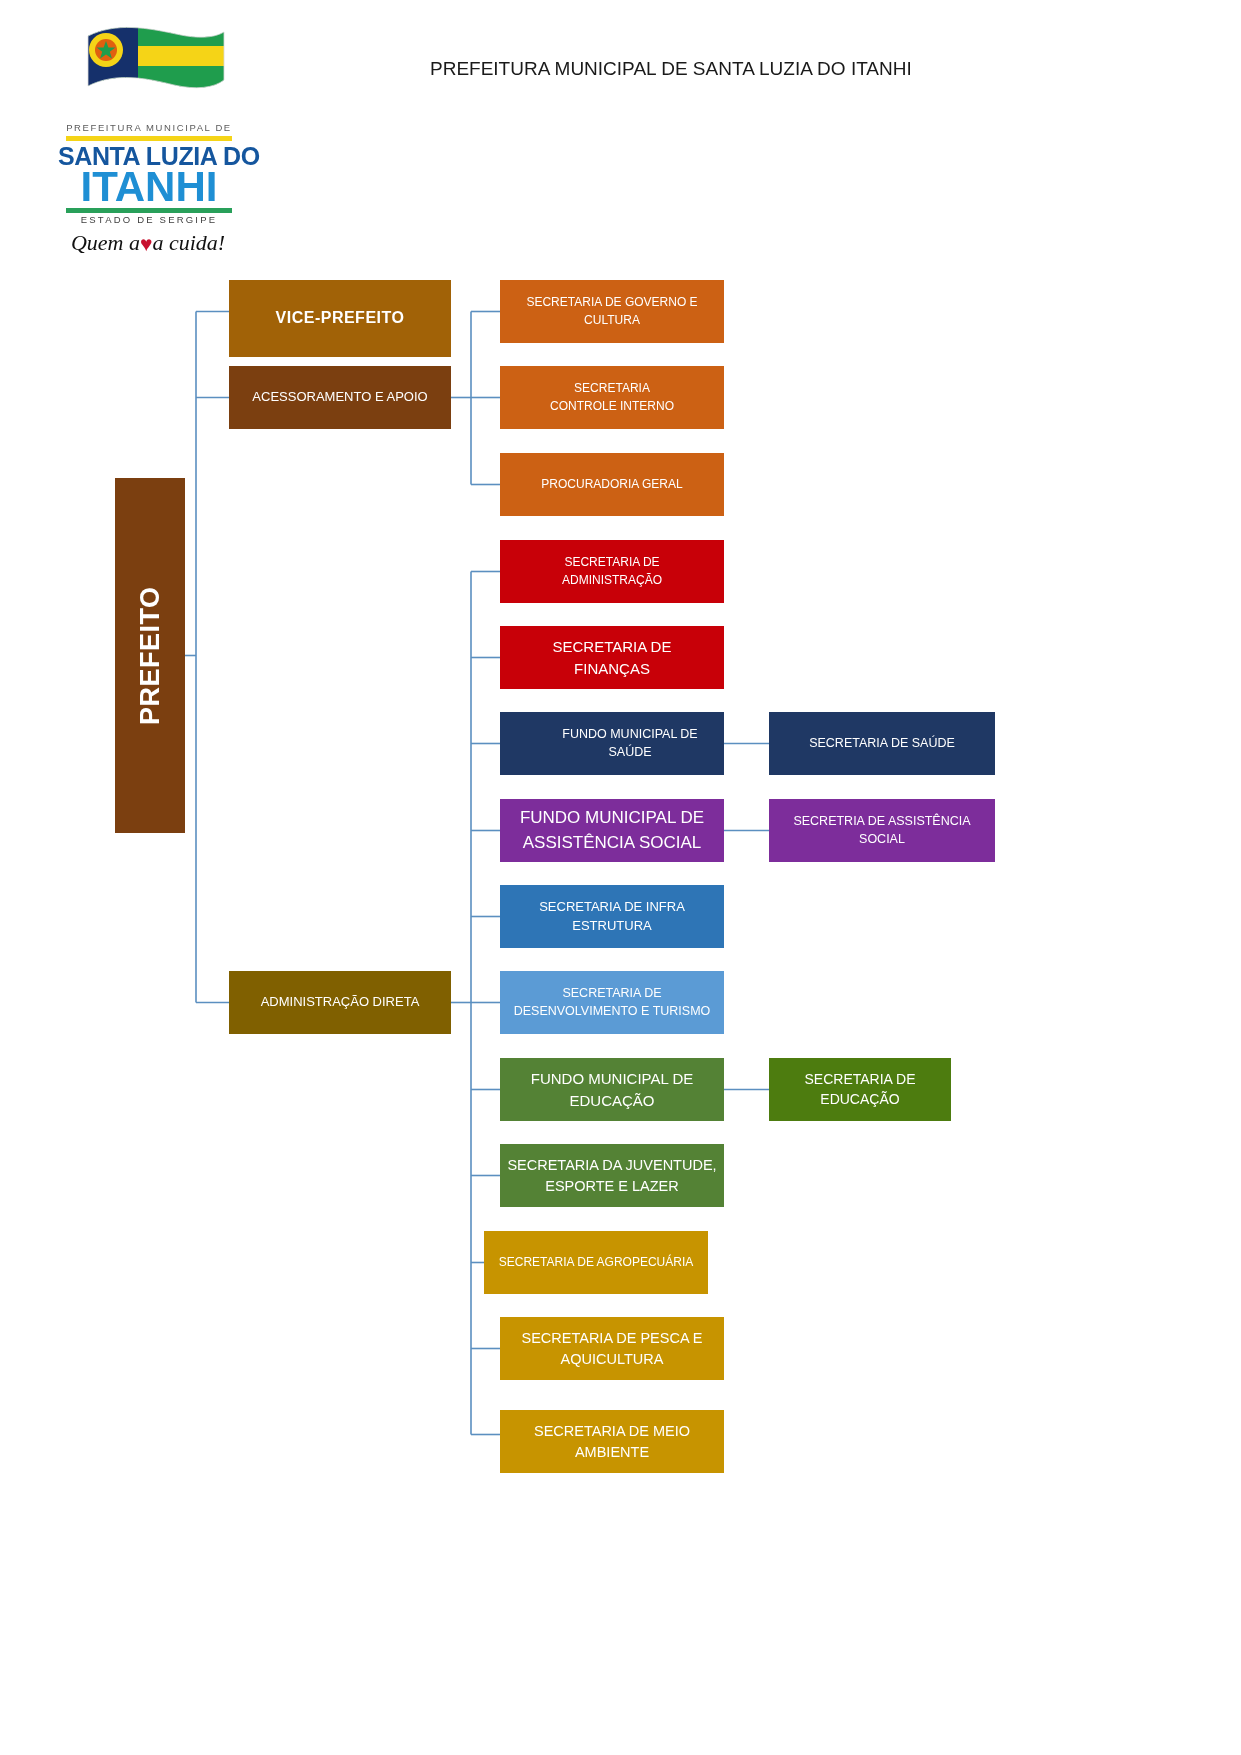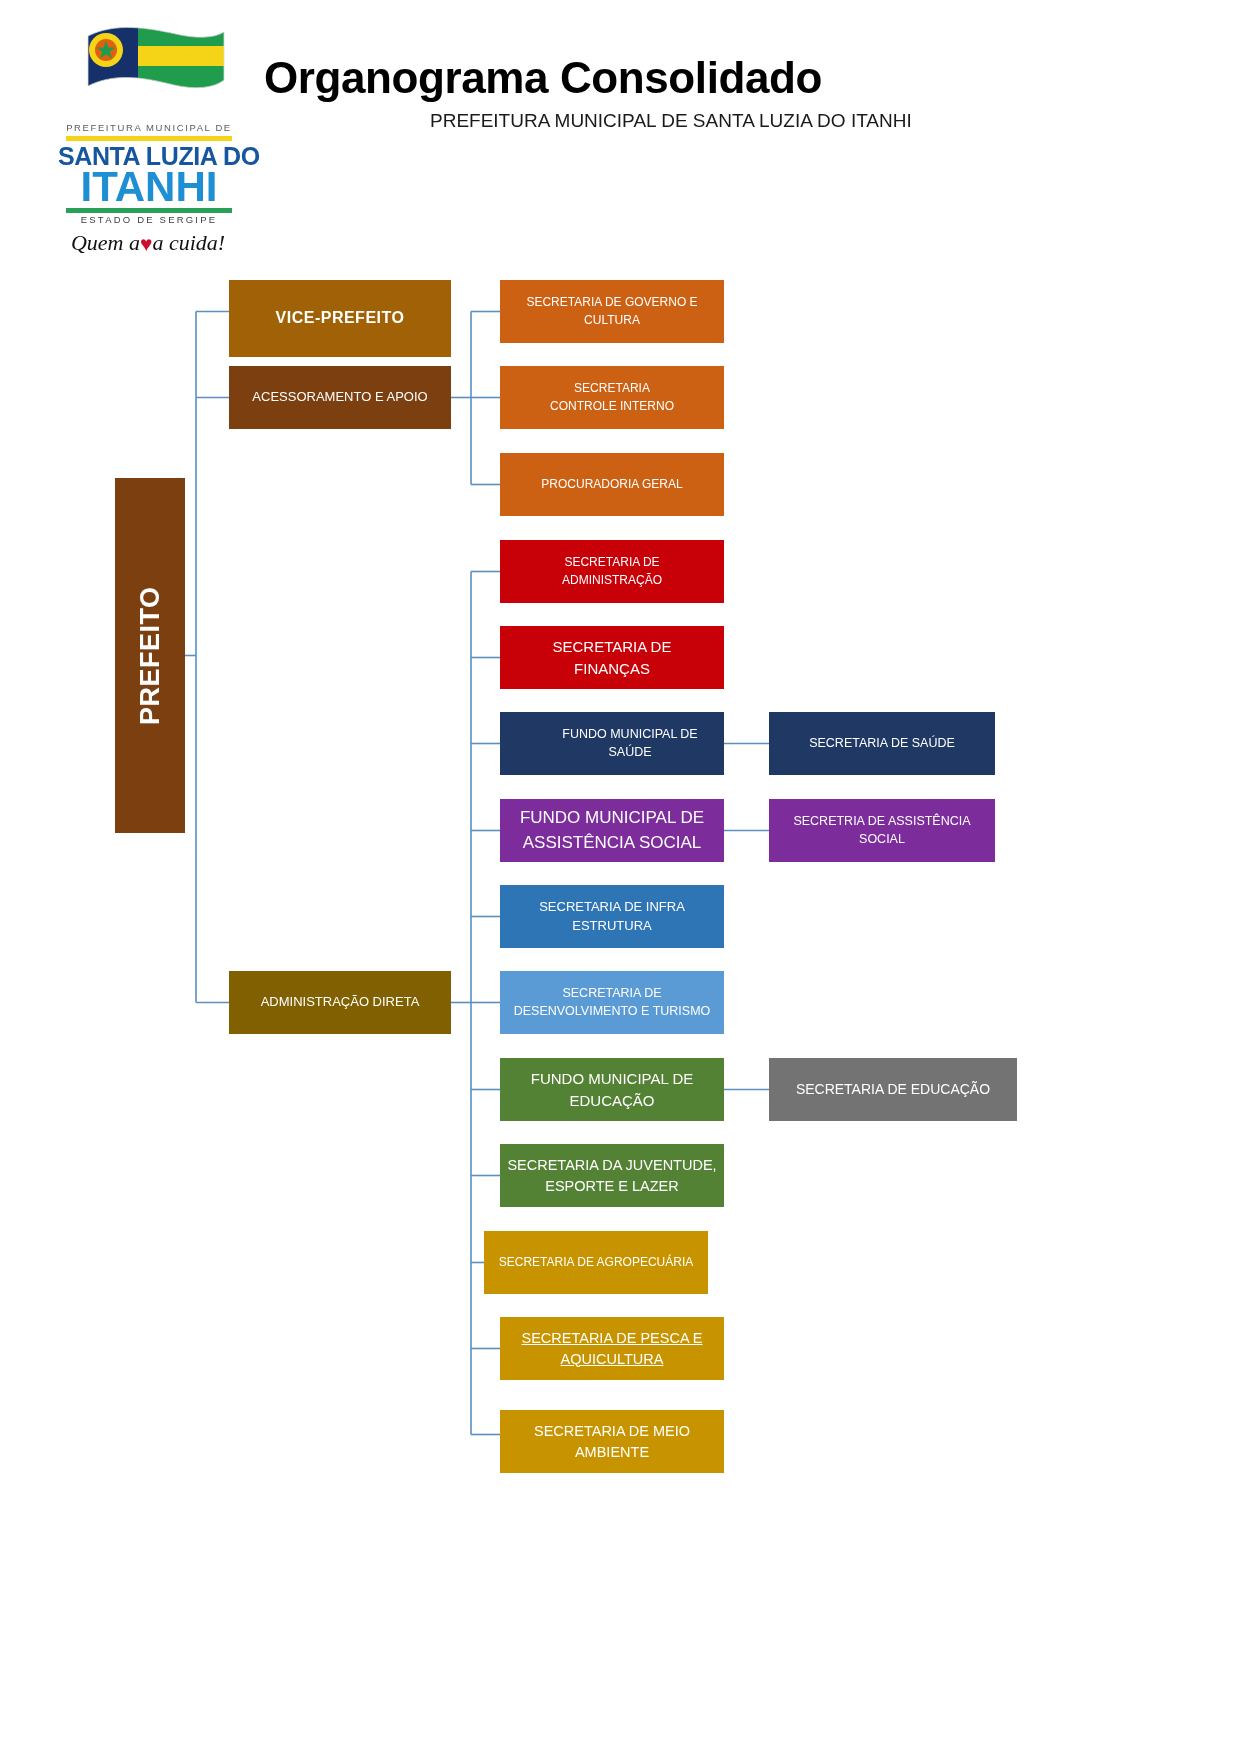--- a/index.html
+++ b/index.html
@@ -213,21 +213,20 @@
     <div class="logo-city1">SANTA LUZIA DO</div>
     <div class="logo-city2">ITANHI</div>
     <div class="logo-rule-green"></div>
     <div class="logo-state">ESTADO DE SERGIPE</div>
     <div class="logo-slogan">
       <span>Quem a</span><span class="heart">♥</span><span>a cuida!</span>
     </div>
   </div>
 
   <div id="title-block">
-    <div id="main-title">Organograma Consolidado</div>
     <div id="subtitle">PREFEITURA MUNICIPAL DE SANTA LUZIA DO ITANHI</div>
   </div>
 </div>
 
 <div id="chart">
   <svg id="connectors" viewBox="0 0 1241 1755" xmlns="http://www.w3.org/2000/svg">
       <line x1="185" y1="655.5" x2="196" y2="655.5" stroke="#5B8FC0" stroke-width="1.6"></line>
       <line x1="196" y1="311.5" x2="196" y2="1002.5" stroke="#5B8FC0" stroke-width="1.6"></line>
       <line x1="196" y1="311.5" x2="229" y2="311.5" stroke="#5B8FC0" stroke-width="1.6"></line>
       <line x1="196" y1="397.5" x2="229" y2="397.5" stroke="#5B8FC0" stroke-width="1.6"></line>
@@ -299,29 +298,29 @@
       </div>
       <div class="node" style="left: 500px; top: 885px; width: 224px; height: 63px; background: rgb(46, 117, 182); font-size: 13px; font-weight: normal;">
         <span style="white-space: pre-line;">SECRETARIA DE INFRA ESTRUTURA</span>
       </div>
       <div class="node" style="left: 500px; top: 971px; width: 224px; height: 63px; background: rgb(91, 155, 213); font-size: 12.5px; font-weight: normal;">
         <span style="white-space: pre-line;">SECRETARIA DE DESENVOLVIMENTO E TURISMO</span>
       </div>
       <div class="node" style="left: 500px; top: 1058px; width: 224px; height: 63px; background: rgb(84, 130, 53); font-size: 15px; font-weight: normal;">
         <span style="white-space: pre-line;">FUNDO MUNICIPAL DE EDUCAÇÃO</span>
       </div>
-      <div class="node" style="left: 769px; top: 1058px; width: 248px; height: 63px; background: #737373; font-size: 14px; font-weight: normal;">
+      <div class="node" style="left: 769px; top: 1058px; width: 182px; height: 63px; background: #4d7c0f; font-size: 14px; font-weight: normal;">
         <span style="white-space: pre-line;">SECRETARIA DE EDUCAÇÃO</span>
       </div>
       <div class="node" style="left: 500px; top: 1144px; width: 224px; height: 63px; background: rgb(84, 130, 53); font-size: 14.5px; font-weight: normal;">
         <span style="white-space: pre-line;">SECRETARIA DA JUVENTUDE, ESPORTE E LAZER</span>
       </div>
       <div class="node" style="left: 484px; top: 1231px; width: 224px; height: 63px; background: rgb(199, 148, 0); font-size: 12px; font-weight: normal;">
         <span style="white-space: pre-line;">SECRETARIA DE AGROPECUÁRIA</span>
       </div>
-      <div class="node" style="left: 500px; top: 1317px; width: 224px; height: 63px; background: rgb(199, 148, 0); font-size: 14.5px; font-weight: normal; text-decoration: underline;">
+      <div class="node" style="left: 500px; top: 1317px; width: 224px; height: 63px; background: rgb(199, 148, 0); font-size: 14.5px; font-weight: normal;">
         <span style="white-space: pre-line;">SECRETARIA DE PESCA E AQUICULTURA</span>
       </div>
       <div class="node" style="left: 500px; top: 1403px; width: 224px; height: 63px; background: rgb(199, 148, 0); font-size: 14.5px; font-weight: normal; margin-top: 7px;">
         <span style="white-space: pre-line;">SECRETARIA DE MEIO AMBIENTE</span>
       </div>
     </div>
 </div>
 
 </body></html>

